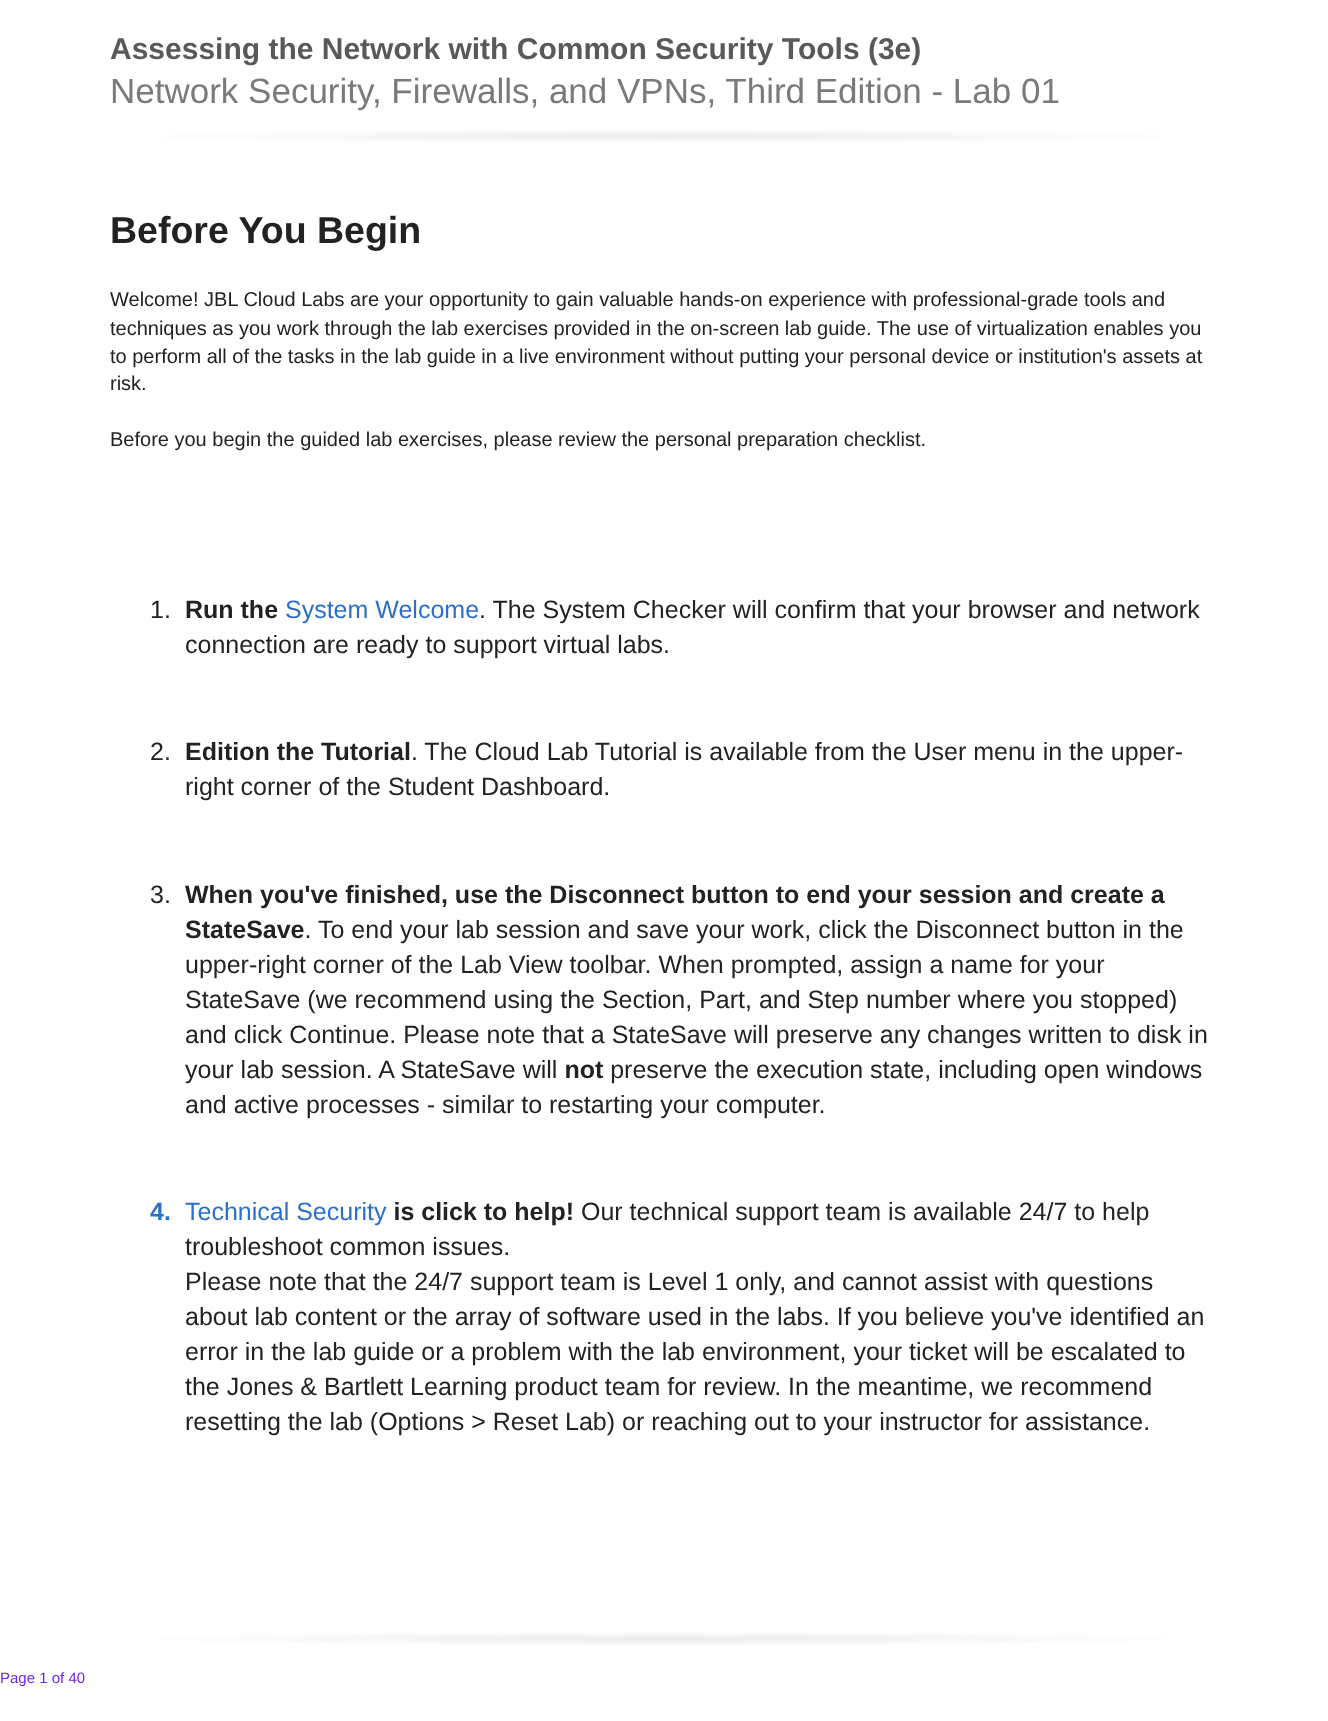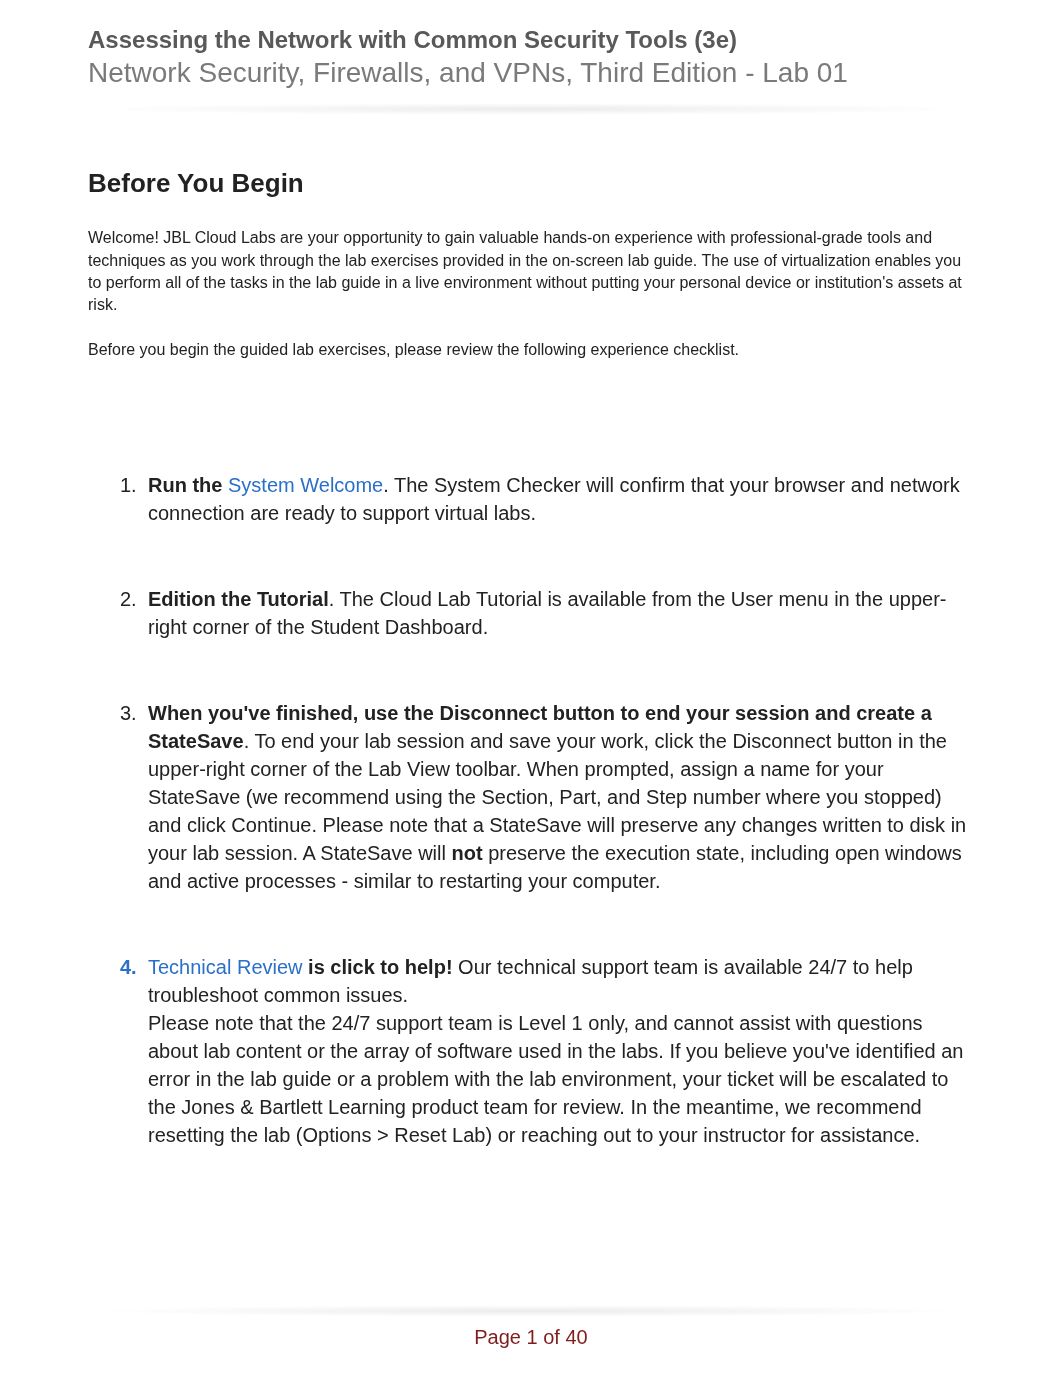--- a/index.html
+++ b/index.html
@@ -40,21 +40,21 @@
     }
     .doc-subtitle {
       font-size: 28px;
       color: #7a7a7a;
       margin-top: 2px;
     }
     .content {
       margin-top: 60px;
     }
     .section-heading {
-      font-size: 26px;
+      font-size: 30px;
       font-weight: bold;
       color: #222;
       margin-bottom: 28px;
     }
     .intro-para {
       font-size: 16px;
       color: #222;
       line-height: 1.4;
       margin-bottom: 22px;
     }
@@ -93,38 +93,38 @@
       bottom: 60px;
       height: 12px;
       background: radial-gradient(ellipse at center, rgba(0,0,0,0.08) 0%, rgba(0,0,0,0) 70%);
       border-radius: 50%;
     }
     .page-number {
       position: absolute;
       bottom: 28px;
       left: 0;
       right: 0;
-      text-align: center;
-      font-size: 20px;
-      color: #7f1d1d;
+      text-align: left;
+      font-size: 12px;
+      color: #6d28d9;
     }
   </style>
 </head>
 <body>
 
 <div class="page-container">
   <div class="header-block">
     <div class="doc-title">Assessing the Network with Common Security Tools (3e)</div>
     <div class="doc-subtitle">Network Security, Firewalls, and VPNs, Third Edition - Lab 01</div>
   </div>
 
   <div class="content">
     <h1 class="section-heading">Before You Begin</h1>
     <p class="intro-para">Welcome! JBL Cloud Labs are your opportunity to gain valuable hands-on experience with professional-grade tools and techniques as you work through the lab exercises provided in the on-screen lab guide. The use of virtualization enables you to perform all of the tasks in the lab guide in a live environment without putting your personal device or institution's assets at risk.</p>
-    <p class="intro-para">Before you begin the guided lab exercises, please review the following experience checklist.</p>
+    <p class="intro-para">Before you begin the guided lab exercises, please review the personal preparation checklist.</p>
 
     <ol class="checklist">
 
       <li class="checklist-item">
         <span class="num">1.</span>
         <span class="bold">Run the </span><a class="link" href="#">System Welcome</a><span>. The System Checker will confirm that your browser and network connection are ready to support virtual labs.</span>
       </li>
 
       <li class="checklist-item">
         <span class="num">2.</span>
@@ -132,21 +132,21 @@
       </li>
 
       <li class="checklist-item">
         <span class="num">3.</span>
         <span class="bold">When you've finished, use the Disconnect button to end your session and create a StateSave</span><span>. To end your lab session and save your work, click the Disconnect button in the upper-right corner of the Lab View toolbar. When prompted, assign a name for your StateSave (we recommend using the Section, Part, and Step number where you stopped) and click Continue. Please note that a StateSave will preserve any changes written to disk in your lab session. A StateSave will </span><span class="bold">not</span><span> preserve the execution state, including open windows and active processes - similar to restarting your computer.</span>
         <br>
       </li>
 
       <li class="checklist-item">
         <span class="num num-link">4.</span>
-        <a class="link" href="#">Technical Review</a><span class="bold"> is click to help!</span><span> Our technical support team is available 24/7 to help troubleshoot common issues.</span>
+        <a class="link" href="#">Technical Security</a><span class="bold"> is click to help!</span><span> Our technical support team is available 24/7 to help troubleshoot common issues.</span>
         <br>
         <span>Please note that the 24/7 support team is Level 1 only, and cannot assist with questions about lab content or the array of software used in the labs. If you believe you've identified an error in the lab guide or a problem with the lab environment, your ticket will be escalated to the Jones &amp; Bartlett Learning product team for review. In the meantime, we recommend resetting the lab (Options &gt; Reset Lab) or reaching out to your instructor for assistance.</span>
       </li>
 
     </ol>
   </div>
 </div>
 
 <div class="footer-shadow"></div>
 <div class="page-number">Page 1 of 40</div>

